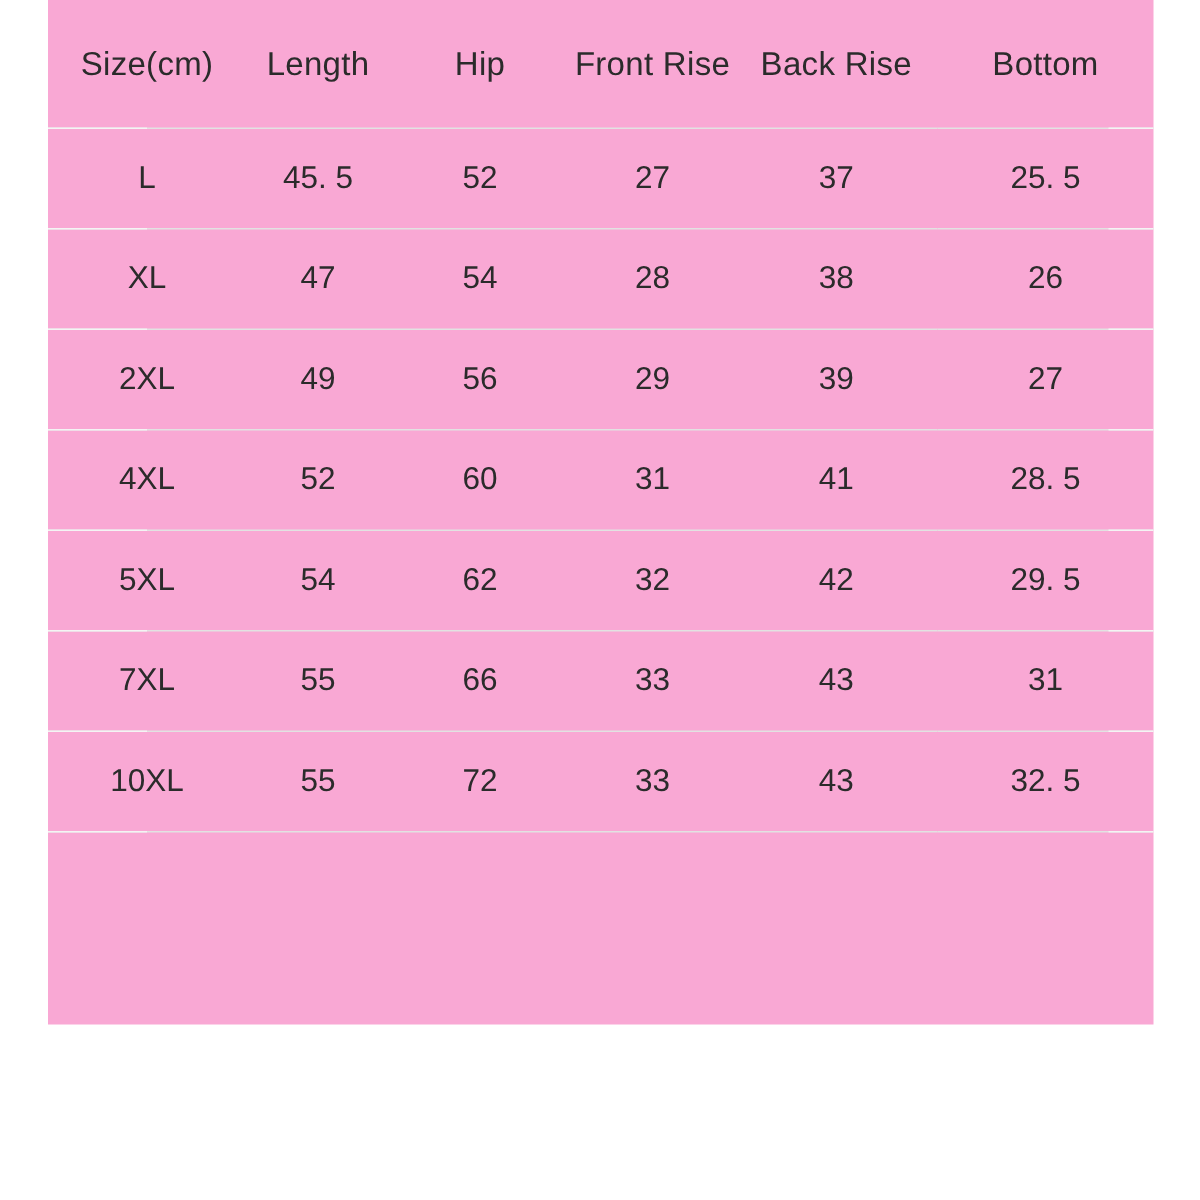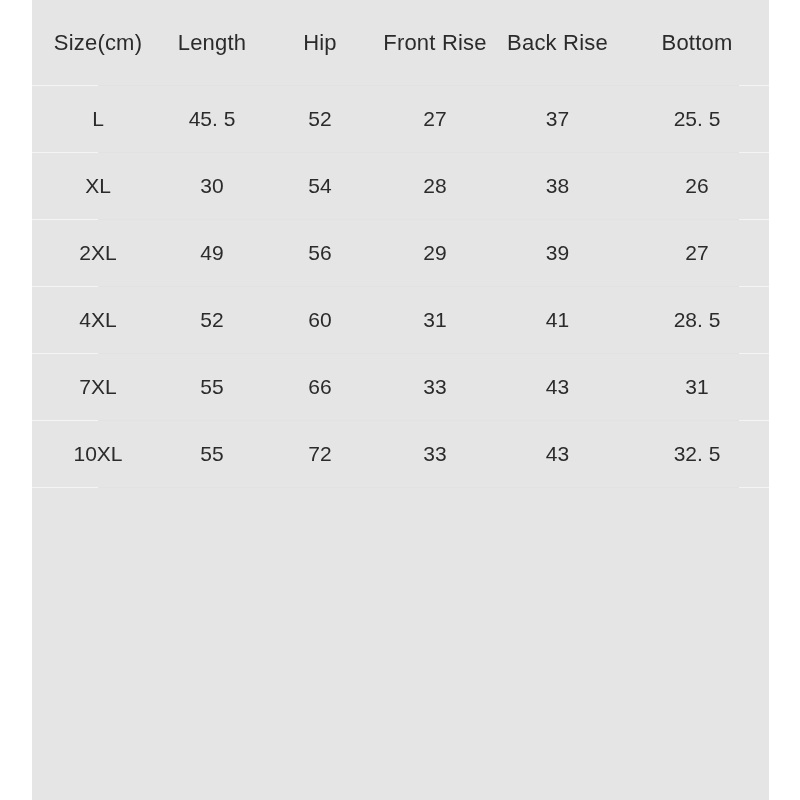--- a/index.html
+++ b/index.html
@@ -14,22 +14,22 @@
     font-family: "Liberation Sans", sans-serif;
     overflow: hidden;
   }
 
   
   #size-chart-panel {
     position: absolute;
     left: 32px;
     top: 0;
     width: 737px;
-    height: 800px;
-    background: #e5e5e5;
+    height: 683px;
+    background: #f9a8d4;
   }
 
   #size-chart-table {
     position: absolute;
     left: 0;
     top: 0;
     width: 737px;
     border-collapse: collapse;
     table-layout: fixed;
   }
@@ -137,41 +137,49 @@
         <tr>
           <td class="cell-size">L</td>
           <td>45. 5</td>
           <td>52</td>
           <td>27</td>
           <td>37</td>
           <td>25. 5</td>
         </tr>
         <tr>
           <td class="cell-size">XL</td>
-          <td>30</td>
+          <td>47</td>
           <td>54</td>
           <td>28</td>
           <td>38</td>
           <td>26</td>
         </tr>
         <tr>
           <td class="cell-size">2XL</td>
           <td>49</td>
           <td>56</td>
           <td>29</td>
           <td>39</td>
           <td>27</td>
         </tr>
         <tr>
           <td class="cell-size">4XL</td>
           <td>52</td>
           <td>60</td>
           <td>31</td>
           <td>41</td>
           <td>28. 5</td>
+        </tr>
+        <tr>
+          <td class="cell-size">5XL</td>
+          <td>54</td>
+          <td>62</td>
+          <td>32</td>
+          <td>42</td>
+          <td>29. 5</td>
         </tr>
         <tr>
           <td class="cell-size">7XL</td>
           <td>55</td>
           <td>66</td>
           <td>33</td>
           <td>43</td>
           <td>31</td>
         </tr>
         <tr>

